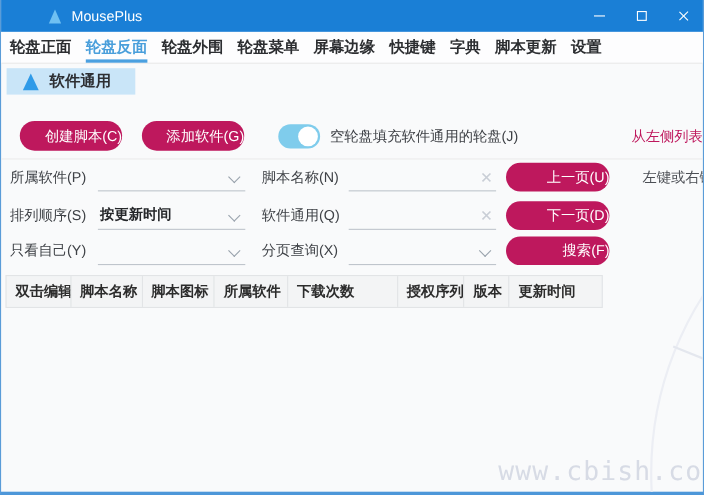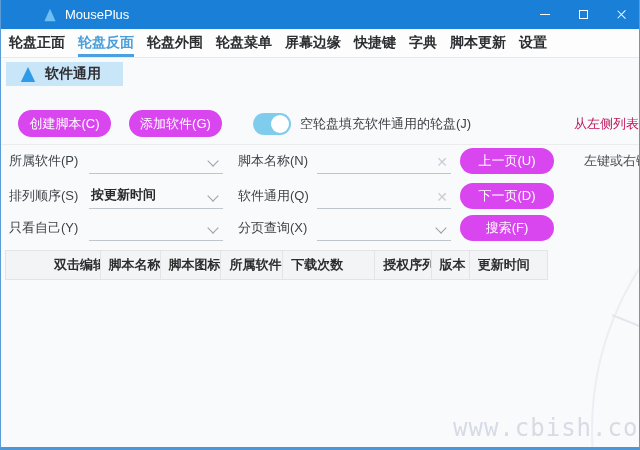--- a/index.html
+++ b/index.html
@@ -35,22 +35,22 @@
   .watermark { position:absolute; left:452px; top:414px; font-family:"DejaVu Sans Mono",monospace;
                font-size:24px; letter-spacing:1px; color:#d7dbe5; }
 
   
   .subtab { position:absolute; left:5px; top:62px; width:117px; height:24px; background:#c9e5f8;
             display:flex; align-items:center; cursor:pointer; }
   .subtab-icon { margin:0 9px 0 14px; display:flex; }
   .subtab-label { font-size:14px; font-weight:600; color:#2d2f33; }
 
   
-  .pill-btn { position:absolute; height:27px; border-radius:14px; background:#d946ef; color:#fff;
-              font-size:13px; text-align:center; line-height:27px; cursor:pointer; }
+  .pill-btn { position:absolute; height:27px; border-radius:14px; background:#be185d; color:#fff;
+              font-size:13px; text-align:right; line-height:27px; cursor:pointer; }
   .btn-create { left:17px; top:110px; width:93px; }
   .btn-add    { left:128px; top:110px; width:93px; }
   .toggle { position:absolute; left:252px; top:113px; width:38px; height:22px; border-radius:11px;
             background:#7fccec; cursor:pointer; }
   .toggle .knob { position:absolute; top:2px; right:2px; width:18px; height:18px; border-radius:50%;
                   background:#fff; }
   .toggle-label { position:absolute; left:299px; top:110px; line-height:27px; font-size:13px; color:#3c3f44; }
   .hint1 { position:absolute; left:573px; top:110px; line-height:27px; font-size:13px; color:#be185d; white-space:nowrap; }
   .toolbar-sep { position:absolute; left:0; top:144px; width:640px; height:1px; background:#ececec; }
 
@@ -58,21 +58,21 @@
   .frow-label { position:absolute; font-size:13px; color:#3f4247; line-height:26px; white-space:nowrap; }
   .field { position:absolute; height:26px; border-bottom:1px solid #bfc5cc; }
   .field .val { font-size:13px; font-weight:700; color:#25272a; line-height:24px; padding-left:2px; }
   .chev { position:absolute; right:6px; bottom:8px; width:8px; height:8px;
           border-right:1.6px solid #98a2ac; border-bottom:1.6px solid #98a2ac; transform:rotate(45deg); }
   .clear-x { position:absolute; right:3px; bottom:3px; font-size:14px; color:#c9ced6; cursor:pointer; }
   .hint2 { position:absolute; left:583px; top:148px; line-height:26px; font-size:13px; color:#4c4f55; white-space:nowrap; }
 
   
   .thead { position:absolute; left:4px; top:250px; width:543px; height:30px; background:#f3f4f5;
-           border:1px solid #e2e4e6; display:flex; z-index:1;padding-left:40px; }
+           border:1px solid #e2e4e6; display:flex; z-index:1; }
   .th { border-right:1px solid #e2e4e6; font-size:13px; font-weight:600; color:#2c2c2c;
         line-height:28px; padding-left:8px; white-space:nowrap; overflow:hidden; }
   .th:last-child { border-right:none; }
   .th:nth-child(1){width:59px} .th:nth-child(2){width:65px} .th:nth-child(3){width:66px}
   .th:nth-child(4){width:67px} .th:nth-child(5){width:100px} .th:nth-child(6){width:61px}
   .th:nth-child(7){width:41px} .th:nth-child(8){width:84px}
 </style>
 </head>
 <body>
 

